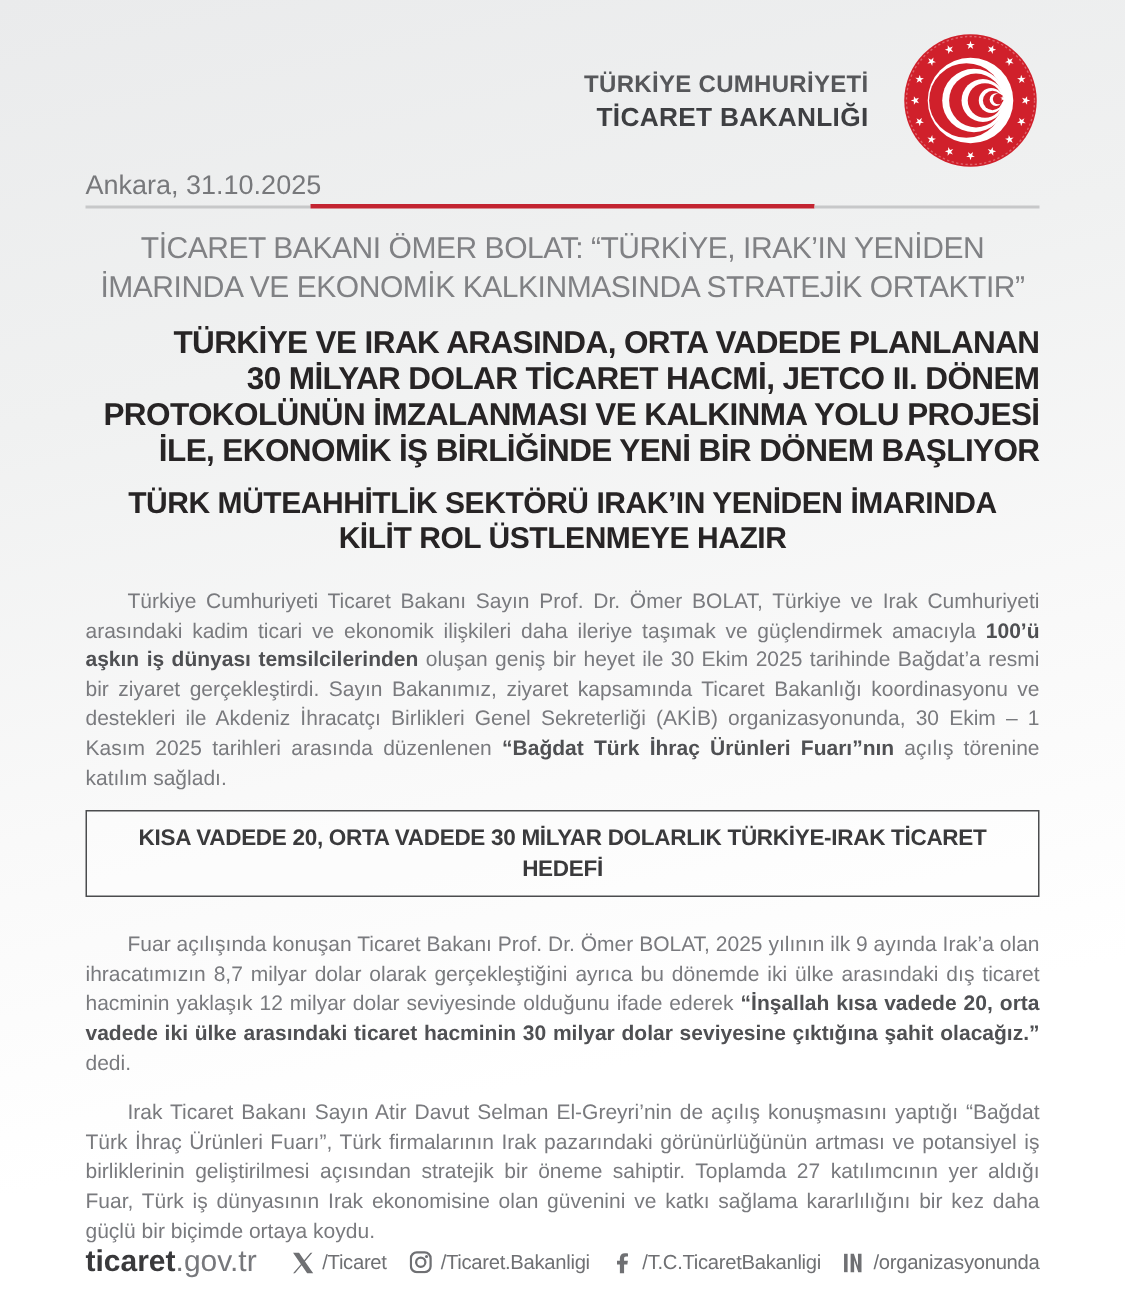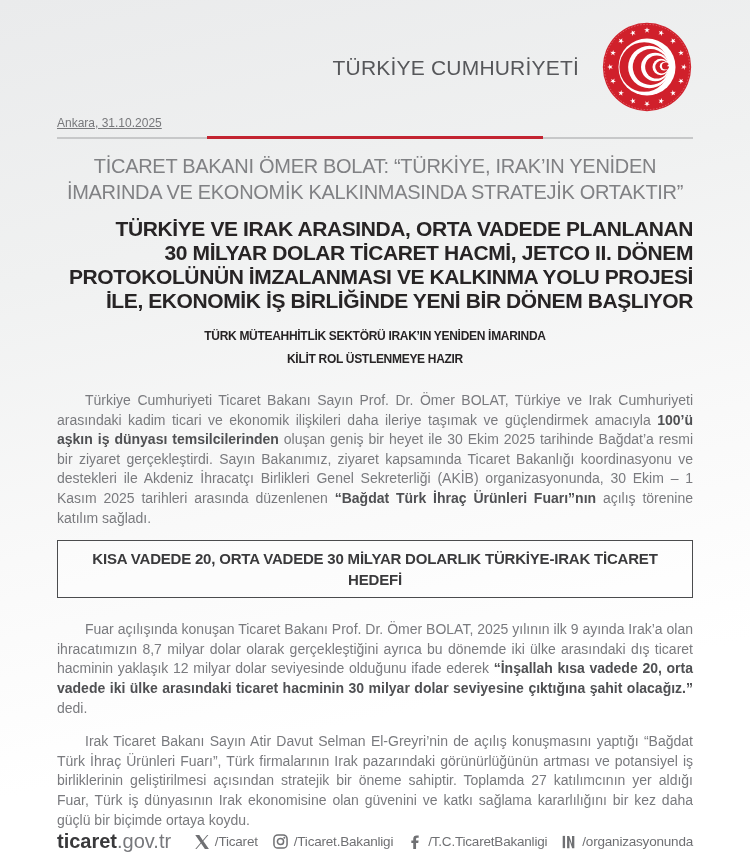--- a/index.html
+++ b/index.html
@@ -13,38 +13,38 @@
     width:750px;height:865px;
     padding:22px 57px 14px 57px;
     display:flex;flex-direction:column;
     background:linear-gradient(168deg,#eaebec 0%,#f0f1f1 28%,#f9f9f9 55%,#ffffff 78%);
     overflow:hidden;
   }
   
   .masthead{display:flex;align-items:center;justify-content:center;height:90px;}
   .mh-left{flex:1;text-align:right;padding-right:22px;}
   .mh-right{flex:1;text-align:left;padding-left:22px;}
-  .mh-l1{font-size:21px;font-weight:400;color:#56575a;letter-spacing:.2px;line-height:21px;}
+  .mh-l1{font-size:16px;font-weight:700;color:#56575a;letter-spacing:.2px;line-height:21px;}
   .mh-l2{font-size:17.5px;font-weight:700;color:#3e3f42;letter-spacing:.2px;line-height:22px;}
   .logo{width:92px;height:92px;flex:0 0 92px;}
-  .dateline{margin-top:2px;font-size:12px;color:#77787b;line-height:18px;text-decoration:underline;}
+  .dateline{margin-top:2px;font-size:18px;color:#77787b;line-height:18px;}
   .rule{margin-top:4px;display:flex;align-items:center;height:3px;}
   .rule .g{flex:0 0 150px;height:2px;background:#c7c8c9;}
   .rule .r{flex:1;height:3px;background:var(--red,#c32431);}
   
   .quote{
     margin:14px 0 0 0;font-size:20px;font-weight:400;line-height:26px;
     color:#808184;text-align:center;white-space:pre-line;letter-spacing:-0.3px;
   }
   .main{
     margin:12px 0 0 0;font-size:21px;font-weight:700;line-height:24px;
     color:#272425;text-align:right;white-space:pre-line;letter-spacing:-0.4px;
   }
   .sub{
-    margin:12px 0 0 0;font-size:12px;font-weight:700;line-height:23px;
+    margin:12px 0 0 0;font-size:20px;font-weight:700;line-height:23px;
     color:#272425;text-align:center;white-space:pre-line;letter-spacing:-0.3px;
   }
   .redbar{margin:8px auto 0 auto;width:440px;height:4px;background:var(--red,#c32431);}
   
   .body{
     margin:12px 0 0 0;font-size:14px;line-height:19.6px;color:#797a7e;
     text-align:justify;text-indent:28px;
   }
   .body span.b{font-weight:700;color:#4f5053;}
   .p3{margin-top:14px;}
@@ -66,20 +66,21 @@
   .handle{font-size:13.5px;color:#6f7073;letter-spacing:-0.2px;}
 </style>
 </head>
 <body>
 
 <div class="page">
 
   <header class="masthead">
     <div class="mh-left">
       <div class="mh-l1">TÜRKİYE CUMHURİYETİ</div>
+      <div class="mh-l2">TİCARET BAKANLIĞI</div>
     </div>
 
     <div class="logo">
       <svg viewBox="0 0 100 100" width="92" height="92" aria-hidden="true">
         <defs>
           <path id="st" d="M0,-1 L0.224,-0.309 L0.951,-0.309 L0.363,0.118 L0.588,0.809 L0,0.382 L-0.588,0.809 L-0.363,0.118 L-0.951,-0.309 L-0.224,-0.309 Z"></path>
         </defs>
         <circle cx="50" cy="50" r="48" fill="#d0202b"></circle>
         <circle cx="50" cy="50" r="46.4" fill="none" stroke="#fff" stroke-width="1" stroke-dasharray="1.7 1.7" opacity="0.3"></circle>
         <g fill="#ffffff">

